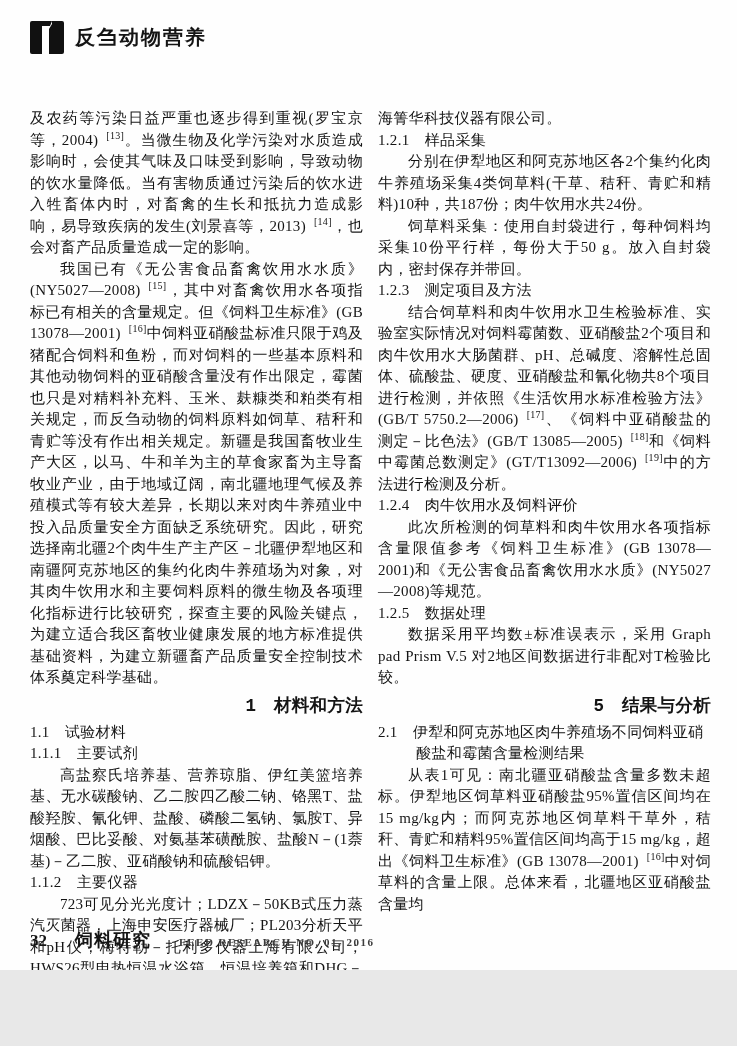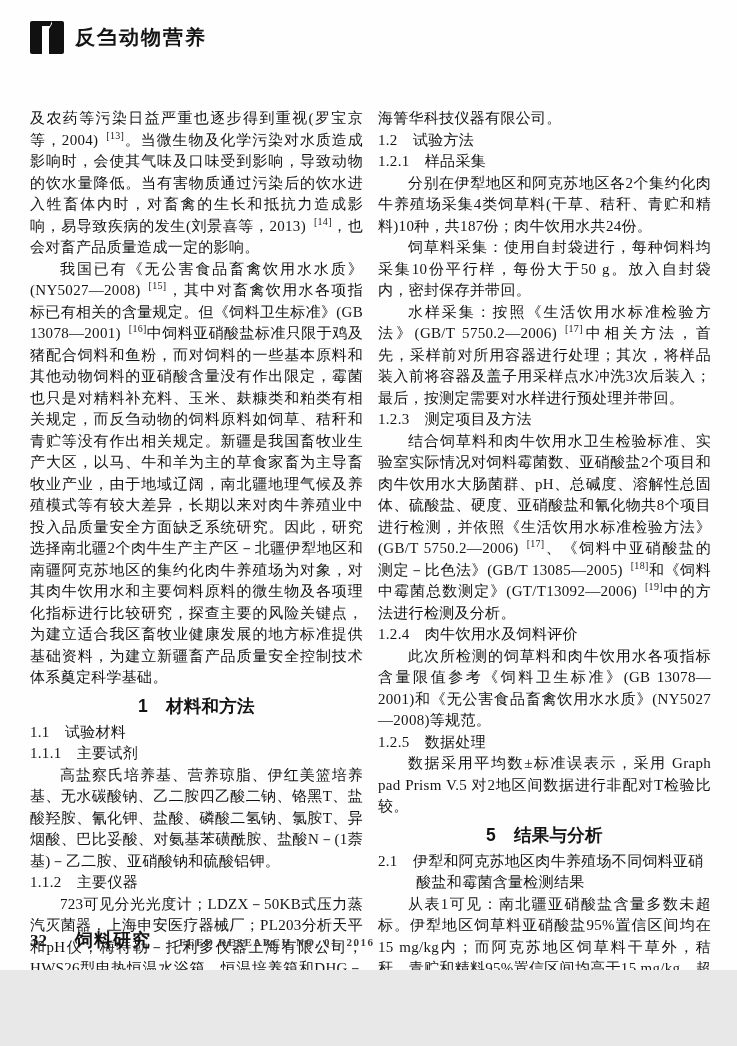--- a/index.html
+++ b/index.html
@@ -35,23 +35,23 @@
   .col{width:333px;flex:0 0 auto;}
   .blk{
     margin:0;
     font-size:15px;line-height:21.5px;
     text-align:justify;
     letter-spacing:0.3px;
   }
   .para{text-indent:2em;}
   .cont{text-indent:0;}
   .h1{
-    font-family:Liberation Sans, sans-serif;
+    font-family:Liberation Mono, monospace;
     font-weight:bold;font-size:17.5px;line-height:24px;
-    margin:5px 0 4px 0;text-align:center;text-indent:0;
+    margin:5px 0 4px 0;text-align:right;text-indent:0;
   }
   .h2{
     text-indent:0;text-align:left;
   }
   .hang{
     text-align:left;
     padding-left:2.55em;text-indent:-2.55em;
   }
   sup.ref{
     font-size:10px;line-height:0;vertical-align:super;margin-left:8px;
@@ -94,25 +94,23 @@
         <p class="blk para">我国已有《无公害食品畜禽饮用水水质》(NY5027—2008)<sup class="ref">[15]</sup>，其中对畜禽饮用水各项指标已有相关的含量规定。但《饲料卫生标准》(GB 13078—2001)<sup class="ref">[16]</sup>中饲料亚硝酸盐标准只限于鸡及猪配合饲料和鱼粉，而对饲料的一些基本原料和其他动物饲料的亚硝酸含量没有作出限定，霉菌也只是对精料补充料、玉米、麸糠类和粕类有相关规定，而反刍动物的饲料原料如饲草、秸秆和青贮等没有作出相关规定。新疆是我国畜牧业生产大区，以马、牛和羊为主的草食家畜为主导畜牧业产业，由于地域辽阔，南北疆地理气候及养殖模式等有较大差异，长期以来对肉牛养殖业中投入品质量安全方面缺乏系统研究。因此，研究选择南北疆2个肉牛生产主产区－北疆伊犁地区和南疆阿克苏地区的集约化肉牛养殖场为对象，对其肉牛饮用水和主要饲料原料的微生物及各项理化指标进行比较研究，探查主要的风险关键点，为建立适合我区畜牧业健康发展的地方标准提供基础资料，为建立新疆畜产品质量安全控制技术体系奠定科学基础。</p>
         <p class="blk h1">1　材料和方法</p>
         <p class="blk h2">1.1　试验材料</p>
         <p class="blk h2">1.1.1　主要试剂</p>
         <p class="blk para">高盐察氏培养基、营养琼脂、伊红美篮培养基、无水碳酸钠、乙二胺四乙酸二钠、铬黑T、盐酸羟胺、氰化钾、盐酸、磷酸二氢钠、氯胺T、异烟酸、巴比妥酸、对氨基苯磺酰胺、盐酸N－(1萘基)－乙二胺、亚硝酸钠和硫酸铝钾。</p>
         <p class="blk h2">1.1.2　主要仪器</p>
         <p class="blk para">723可见分光光度计；LDZX－50KB式压力蒸汽灭菌器，上海申安医疗器械厂；PL203分析天平和pH仪，梅特勒－托利多仪器上海有限公司；HWS26型电热恒温水浴箱、恒温培养箱和DHG－9140A型电热恒温鼓风干燥器，上海一恒科技有限公司；实验室生物显微镜，宁波舜宇仪器公司，上</p>
       </div>
     <div class="col">
         <p class="blk cont">海箐华科技仪器有限公司。</p>
-        <p class="blk h2">1.2　试验方法</p>
         <p class="blk h2">1.2.1　样品采集</p>
         <p class="blk para">分别在伊犁地区和阿克苏地区各2个集约化肉牛养殖场采集4类饲草料(干草、秸秆、青贮和精料)10种，共187份；肉牛饮用水共24份。</p>
         <p class="blk para">饲草料采集：使用自封袋进行，每种饲料均采集10份平行样，每份大于50 g。放入自封袋内，密封保存并带回。</p>
-        <p class="blk para">水样采集：按照《生活饮用水标准检验方法》(GB/T 5750.2—2006)<sup class="ref">[17]</sup>中相关方法，首先，采样前对所用容器进行处理；其次，将样品装入前将容器及盖子用采样点水冲洗3次后装入；最后，按测定需要对水样进行预处理并带回。</p>
         <p class="blk h2">1.2.3　测定项目及方法</p>
         <p class="blk para">结合饲草料和肉牛饮用水卫生检验标准、实验室实际情况对饲料霉菌数、亚硝酸盐2个项目和肉牛饮用水大肠菌群、pH、总碱度、溶解性总固体、硫酸盐、硬度、亚硝酸盐和氰化物共8个项目进行检测，并依照《生活饮用水标准检验方法》(GB/T 5750.2—2006)<sup class="ref">[17]</sup>、《饲料中亚硝酸盐的测定－比色法》(GB/T 13085—2005)<sup class="ref">[18]</sup>和《饲料中霉菌总数测定》(GT/T13092—2006)<sup class="ref">[19]</sup>中的方法进行检测及分析。</p>
         <p class="blk h2">1.2.4　肉牛饮用水及饲料评价</p>
         <p class="blk para">此次所检测的饲草料和肉牛饮用水各项指标含量限值参考《饲料卫生标准》(GB 13078—2001)和《无公害食品畜禽饮用水水质》(NY5027—2008)等规范。</p>
         <p class="blk h2">1.2.5　数据处理</p>
         <p class="blk para">数据采用平均数±标准误表示，采用 Graph pad Prism V.5 对2地区间数据进行非配对T检验比较。</p>
         <p class="blk h1">5　结果与分析</p>
         <p class="blk hang">2.1　伊犁和阿克苏地区肉牛养殖场不同饲料亚硝酸盐和霉菌含量检测结果</p>
         <p class="blk para">从表1可见：南北疆亚硝酸盐含量多数未超标。伊犁地区饲草料亚硝酸盐95%置信区间均在15 mg/kg内；而阿克苏地区饲草料干草外，秸秆、青贮和精料95%置信区间均高于15 mg/kg，超出《饲料卫生标准》(GB 13078—2001)<sup class="ref">[16]</sup>中对饲草料的含量上限。总体来看，北疆地区亚硝酸盐含量均</p>
       </div>

